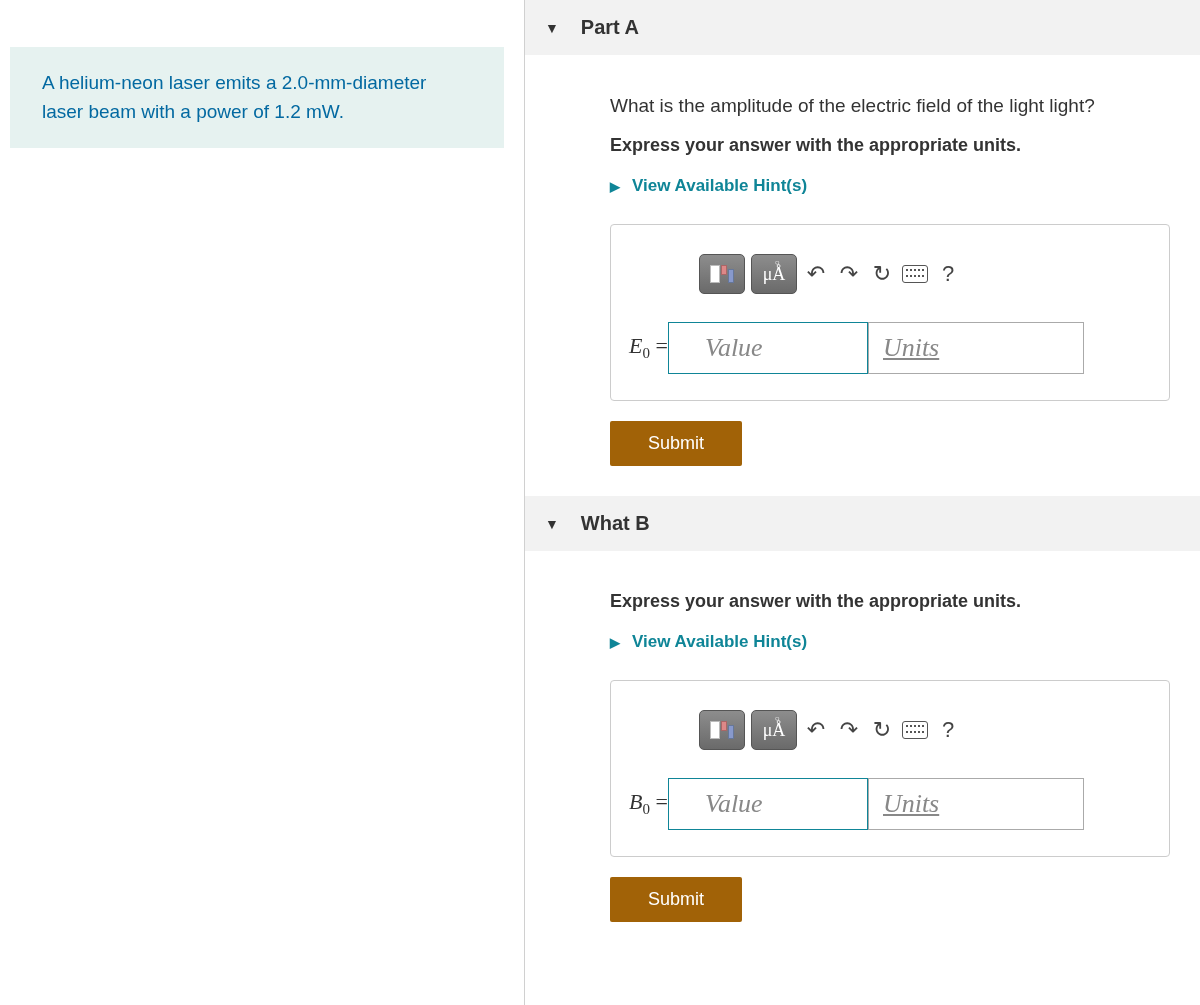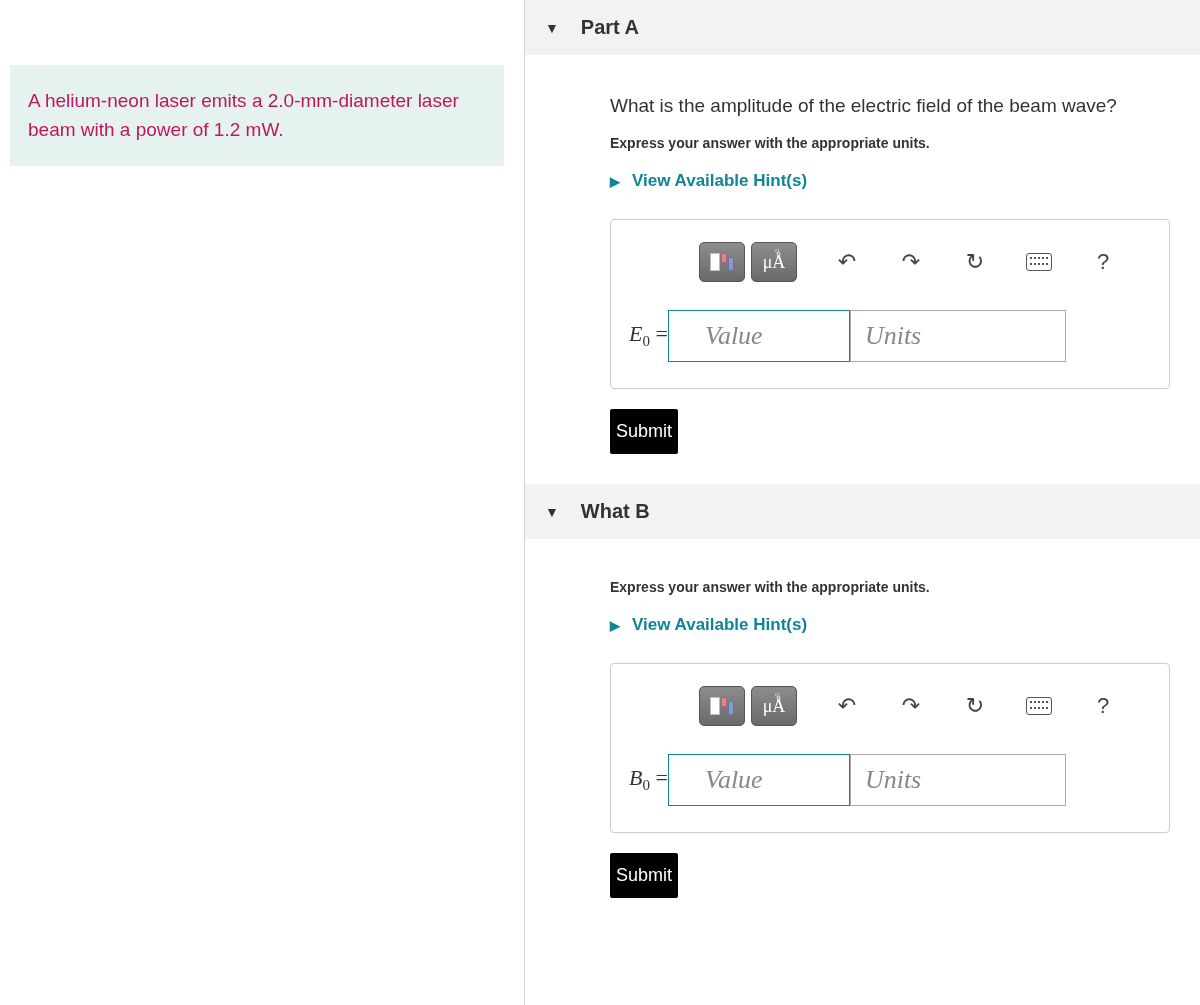--- a/index.html
+++ b/index.html
@@ -11,25 +11,25 @@
     height: 1005px;
     display: flex;
   }
   .left-col {
     width: 525px;
     border-right: 1px solid #d0d0d0;
     padding: 20px 20px 20px 10px;
   }
   .problem-box {
     background: #e6f2f0;
-    padding: 22px 18px;
+    padding: 22px 32px;
     font-size: 19px;
     line-height: 1.5;
-    color: #be185d;
-    margin-top: 45px;
+    color: #0369a1;
+    margin-top: 27px;
   }
   .right-col {
     flex: 1;
     padding: 0;
   }
   .part-header {
     background: #f2f2f2;
     padding: 16px 20px;
     display: flex;
     align-items: center;
@@ -45,21 +45,21 @@
   }
   .part-body {
     padding: 40px 30px 30px 85px;
   }
   .question {
     font-size: 19px;
     color: #333;
     margin-bottom: 18px;
   }
   .instruct {
-    font-size: 14px;
+    font-size: 18px;
     font-weight: bold;
     margin-bottom: 20px;
   }
   .hints {
     color: #0f8597;
     font-weight: bold;
     font-size: 17px;
     display: flex;
     align-items: center;
     gap: 12px;
@@ -69,23 +69,24 @@
   .hints .tri { font-size: 13px; }
   .answer-box {
     border: 1px solid #ccc;
     border-radius: 4px;
     padding: 22px 18px 26px 18px;
     margin-bottom: 20px;
   }
   .toolbar {
     display: flex;
     align-items: center;
-    gap: 36px;
+    gap: 5px;
     margin-bottom: 28px;
     padding-left: 70px;
+    margin-top: 7px;
   }
   .tb-btn-group {
     display: flex;
     gap: 6px;
   }
   .tb-gray {
     width: 46px;
     height: 40px;
     background: linear-gradient(#8d8d8d, #6a6a6a);
     border: 1px solid #555;
@@ -134,29 +135,29 @@
   .value-in, .units-in {
     height: 52px;
     border: 1px solid #0f8597;
     font-family: Georgia, serif;
     font-style: italic;
     font-size: 26px;
     padding: 0 14px;
     color: #888;
     background:#fff;
   }
-  .value-in { width: 182px; padding-left: 36px; }
-  .units-in { width: 216px; border-color:#aaa;}
+  .value-in { width: 200px; padding-left: 36px; }
+  .units-in { width: 216px; border-color:#aaa;text-decoration:underline;}
   .value-in::placeholder, .units-in::placeholder { color:#888; }
   .submit-btn {
-    background: #000000;
+    background: #a16207;
     color: #fff;
     border: none;
     font-size: 18px;
-    padding: 12px 6px;
+    padding: 12px 38px;
     cursor: pointer;
     border-radius:2px;
   }
   
   .tmpl-icon {
     display:flex; gap:1px; align-items:flex-end;
   }
   .tmpl-icon .c1 { width:10px; height:18px; background:#fff; border:1px solid #bbb;}
   .tmpl-icon .c2 { width:6px; height:10px; background:#d88; border:1px solid #a66; margin-bottom:8px;}
   .tmpl-icon .c3 { width:6px; height:14px; background:#89c; border:1px solid #679;}
@@ -170,21 +171,21 @@
   <div class="problem-box">A helium-neon laser emits a 2.0-mm-diameter laser beam with a power of 1.2 mW.</div>
 </div>
 
 <div class="right-col">
 
   <div class="part-header">
     <span class="tri">▼</span>
     <span class="title">Part A</span>
   </div>
   <div class="part-body">
-    <div class="question">What is the amplitude of the electric field of the beam wave?</div>
+    <div class="question">What is the amplitude of the electric field of the light light?</div>
     <div class="instruct">Express your answer with the appropriate units.</div>
     <div class="hints">
       <span class="tri">▶</span>
       <span>View Available Hint(s)</span>
     </div>
     <div class="answer-box">
       <div class="toolbar">
         <div class="tb-btn-group">
           <div class="tb-gray">
               <div class="tmpl-icon">

